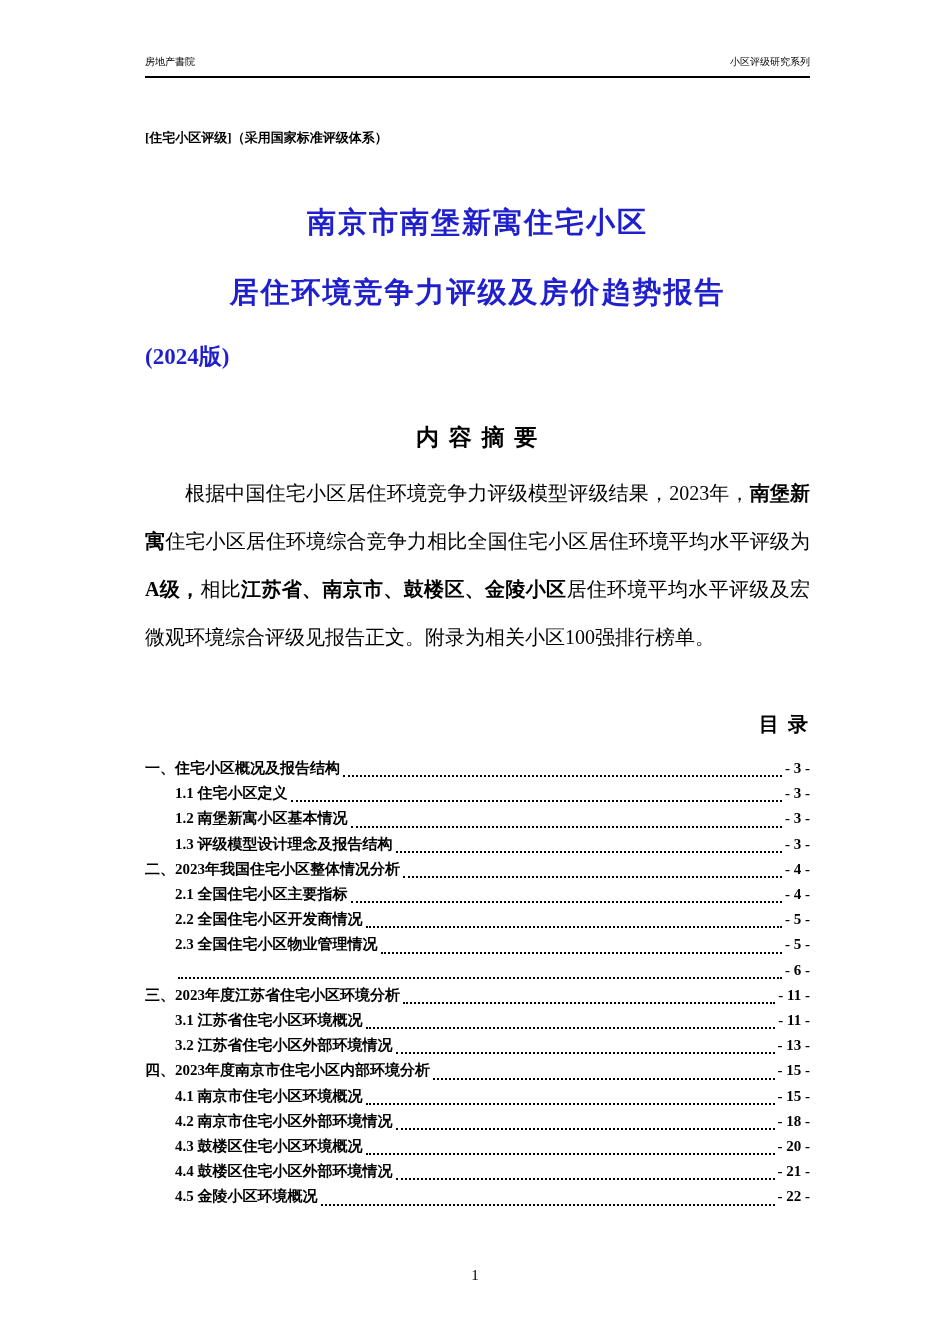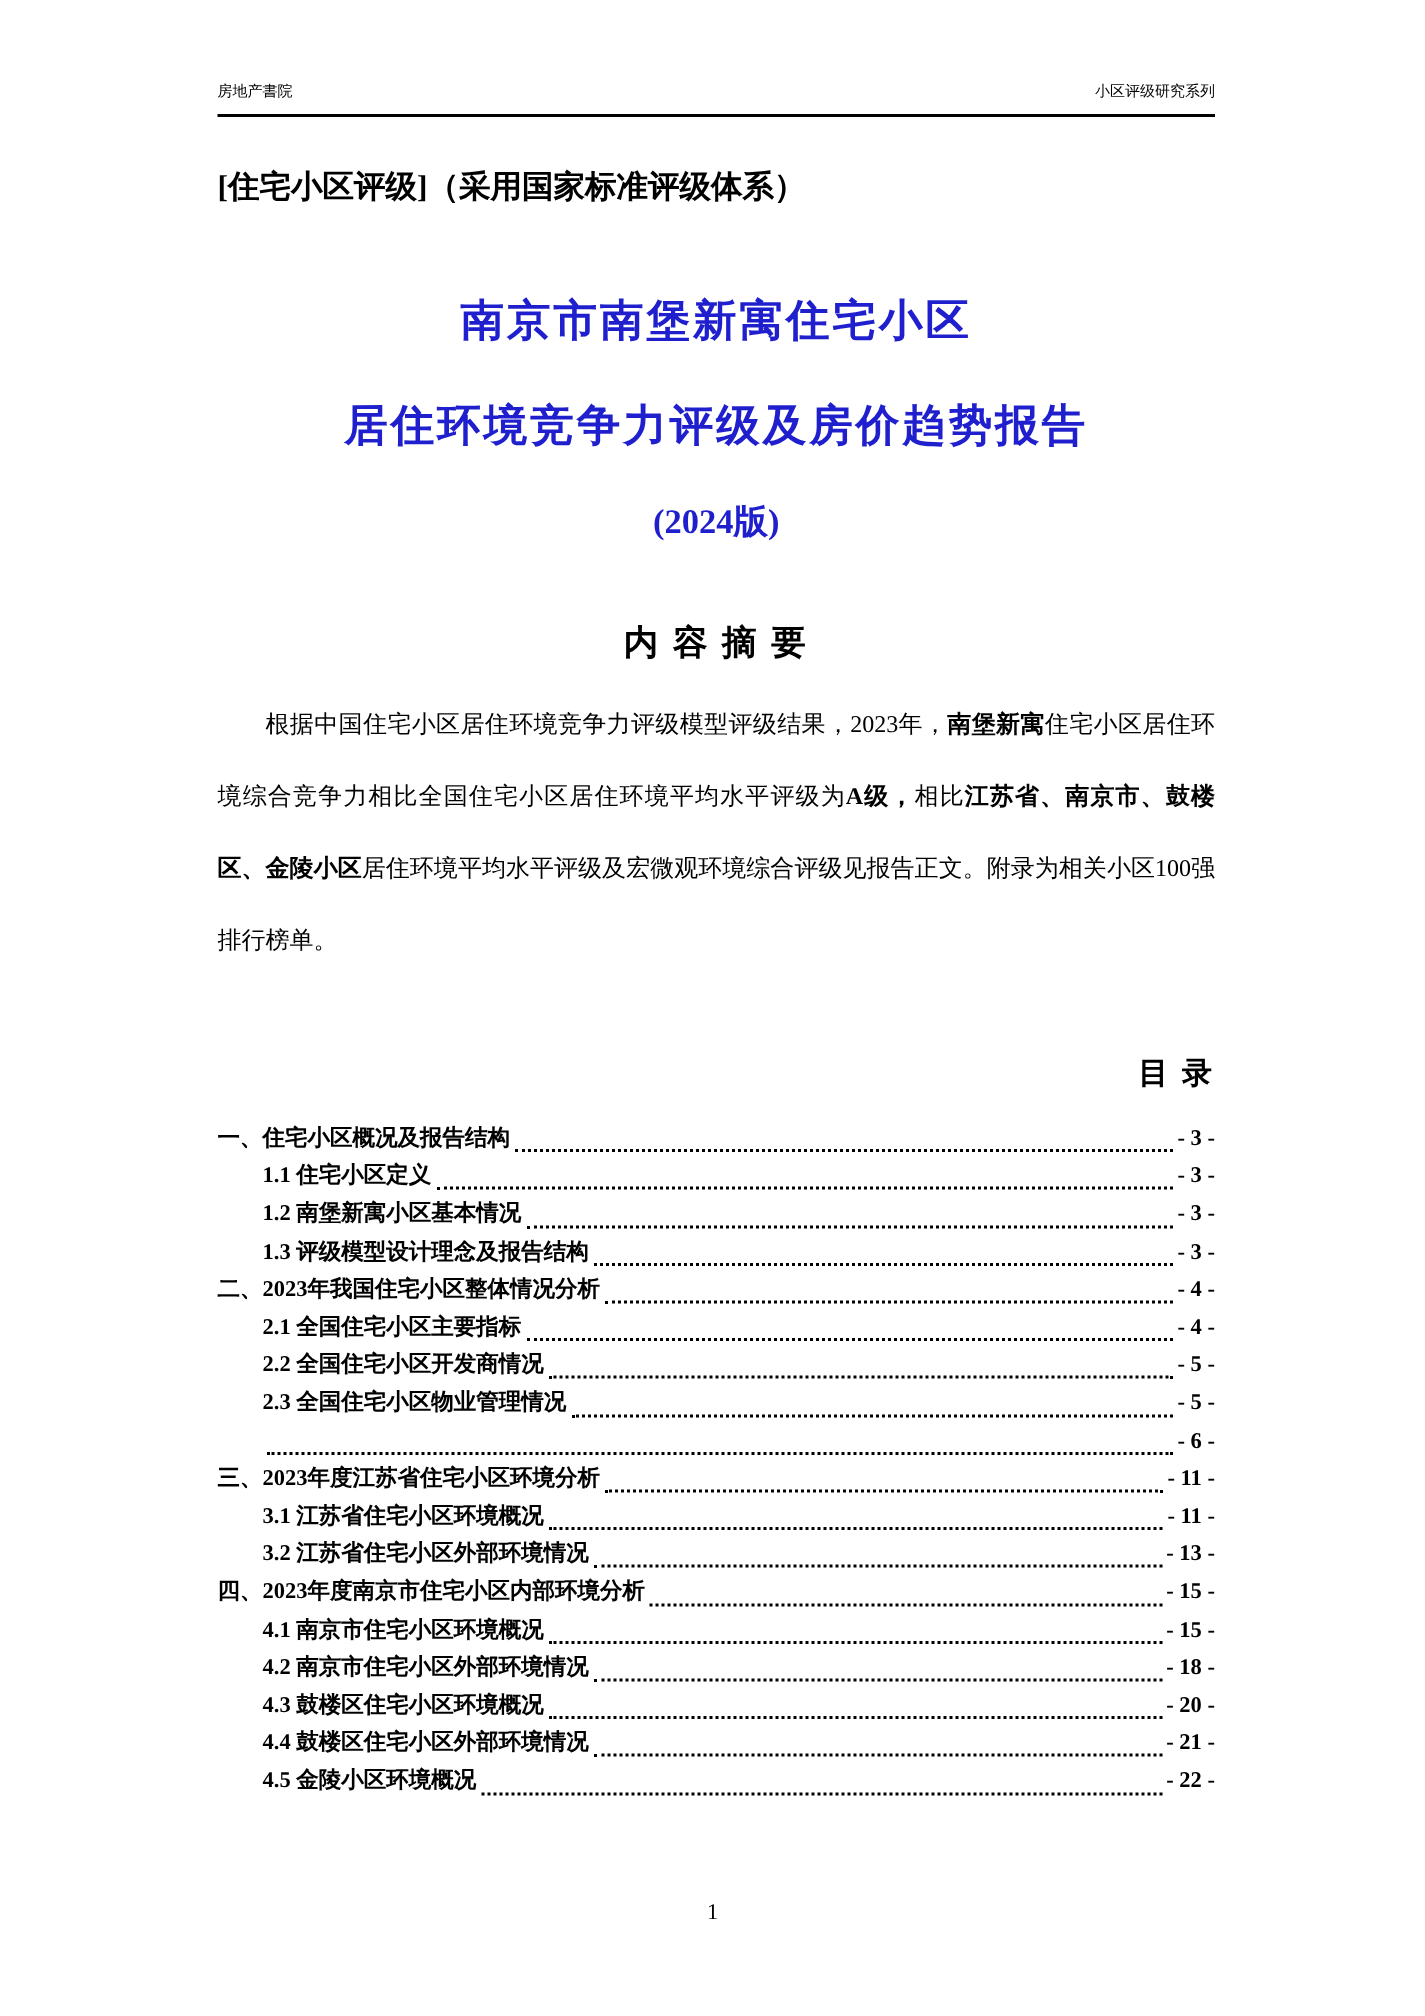--- a/index.html
+++ b/index.html
@@ -24,52 +24,51 @@
     justify-content: space-between;
     align-items: flex-end;
     font-size: 10px;
     line-height: 1.2;
   }
   .header-rule {
     border-bottom: 2.5px solid #000000;
     margin-top: 8px;
   }
   .doc-subtitle {
-    margin-top: 32px;
-    font-size: 21px;
+    margin-top: 51px;
+    font-size: 13px;
     font-weight: bold;
   }
   .title-line1, .title-line2 {
     margin: 0;
     text-align: center;
     color: var(--title-blue, #1f1fcd);
     font-size: 29px;
     font-weight: bold;
     letter-spacing: 2px;
   }
   .title-line1 { margin-top: 56px; }
   .title-line2 { margin-top: 30px; }
   .title-line3 {
     margin-top: 28px;
-    text-align: center;
     color: var(--title-blue, #1f1fcd);
     font-size: 23px;
     font-weight: bold;
   }
   .abstract-heading {
     margin: 4px;
     margin-top: 50px;
     text-align: center;
     font-size: 23px;
     font-weight: bold;
     letter-spacing: 2px;
   }
   .abstract {
     margin: 16px 0 0 0;
-    font-size: 16px;
+    font-size: 20px;
     line-height: 48px;
     text-align: justify;
     text-indent: 2em;
   }
   .seg-bold { font-weight: bold; }
   .toc-heading {
     margin: 0;
     margin-top: 50px;
     text-align: right;
     font-size: 20px;

